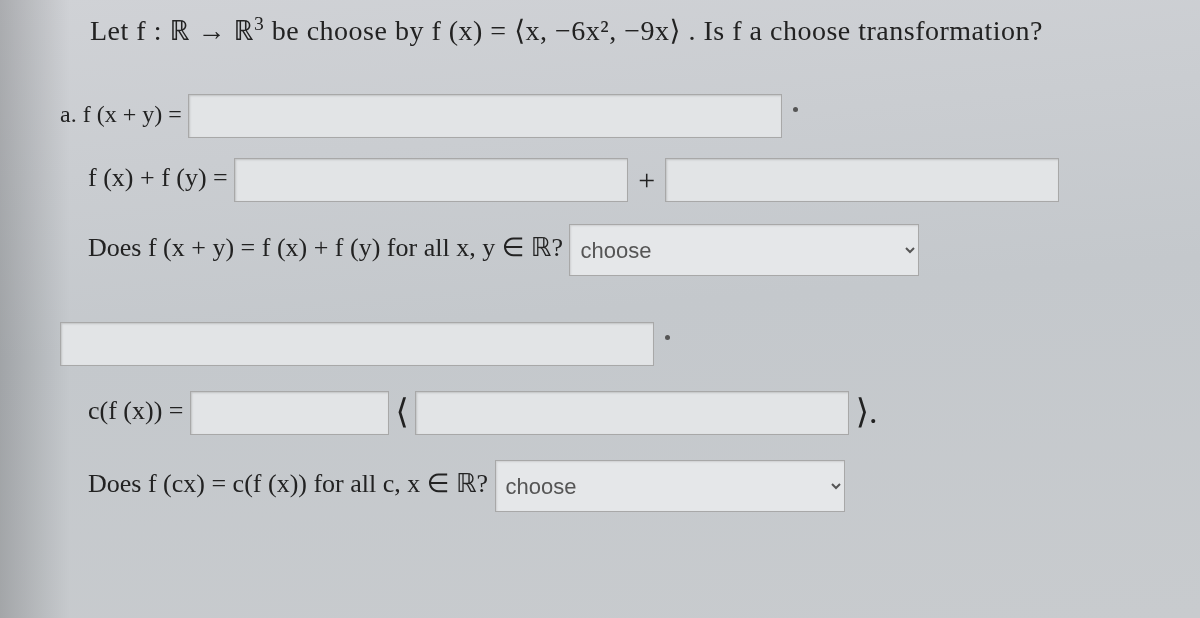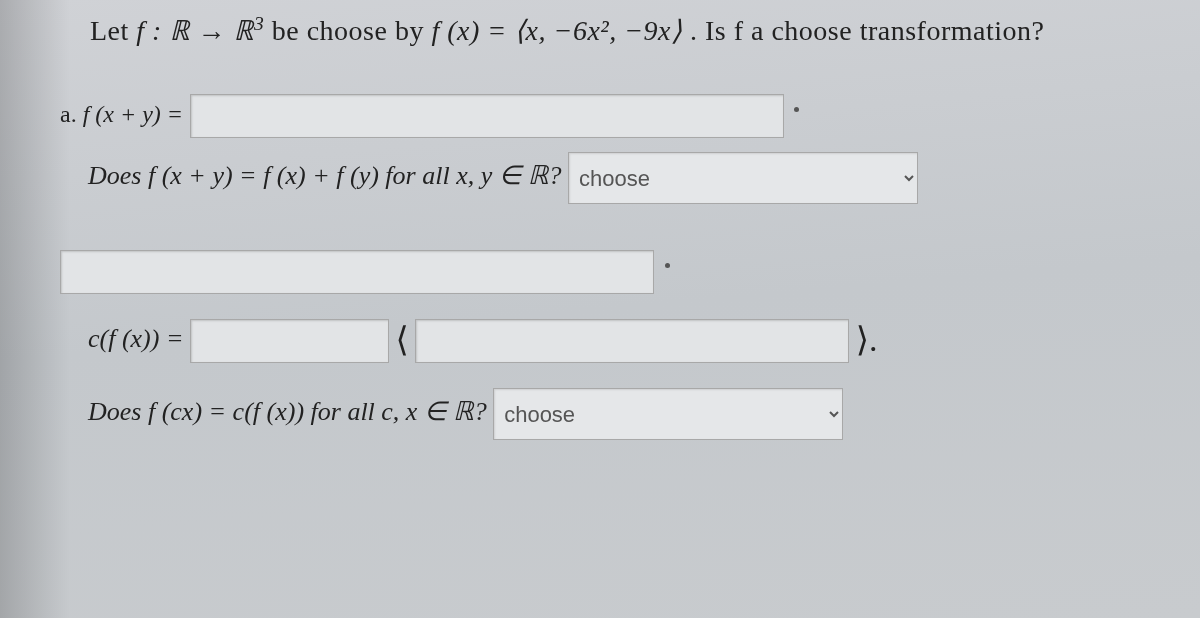--- a/index.html
+++ b/index.html
@@ -55,21 +55,21 @@
     vertical-align: middle;
     padding: 2px 6px;
   }
   .plus {
     display: inline-block;
     width: 24px;
     text-align: center;
     font-size: 30px;
     vertical-align: middle;
   }
-  .it { font-style: italic; }
+  .it { }
   sup { font-size: 0.7em; }
   .dot  { display:inline-block; width:5px; height:5px; background:#555; border-radius:50%; vertical-align:super; margin-left:4px;}
   .vshade {
     position:absolute; left:0; top:0; width:70px; height:618px;
     background: linear-gradient(90deg, rgba(0,0,0,0.18), rgba(0,0,0,0));
     pointer-events:none;
   }
   .prow { margin: 10px 0 12px 28px; }
   .bigparen { font-size:34px; vertical-align:-4px;}
 </style>
@@ -89,20 +89,26 @@
   </div>
 
   <div class="part">
     <span class="label">
       <span>a.</span>
       <span class="it">f (x + y) =</span>
     </span>
     <input class="text-slot w-long" type="text" style="">
     <span class="dot"></span>
 
+    <div class="prow">
+      <span class="it">f (x) + f (y) =</span>
+      <input class="text-slot w-med" type="text" style="">
+      <span class="plus">+</span>
+      <input class="text-slot w-med" type="text" style="">
+    </div>
 
     <div class="prow">
       <span class="it">Does f (x + y) = f (x) + f (y) for all x, y ∈ ℝ?</span>
       <select class="chooser">
         <option>choose</option>
       </select>
     </div>
   </div>
 
   <div class="part">

